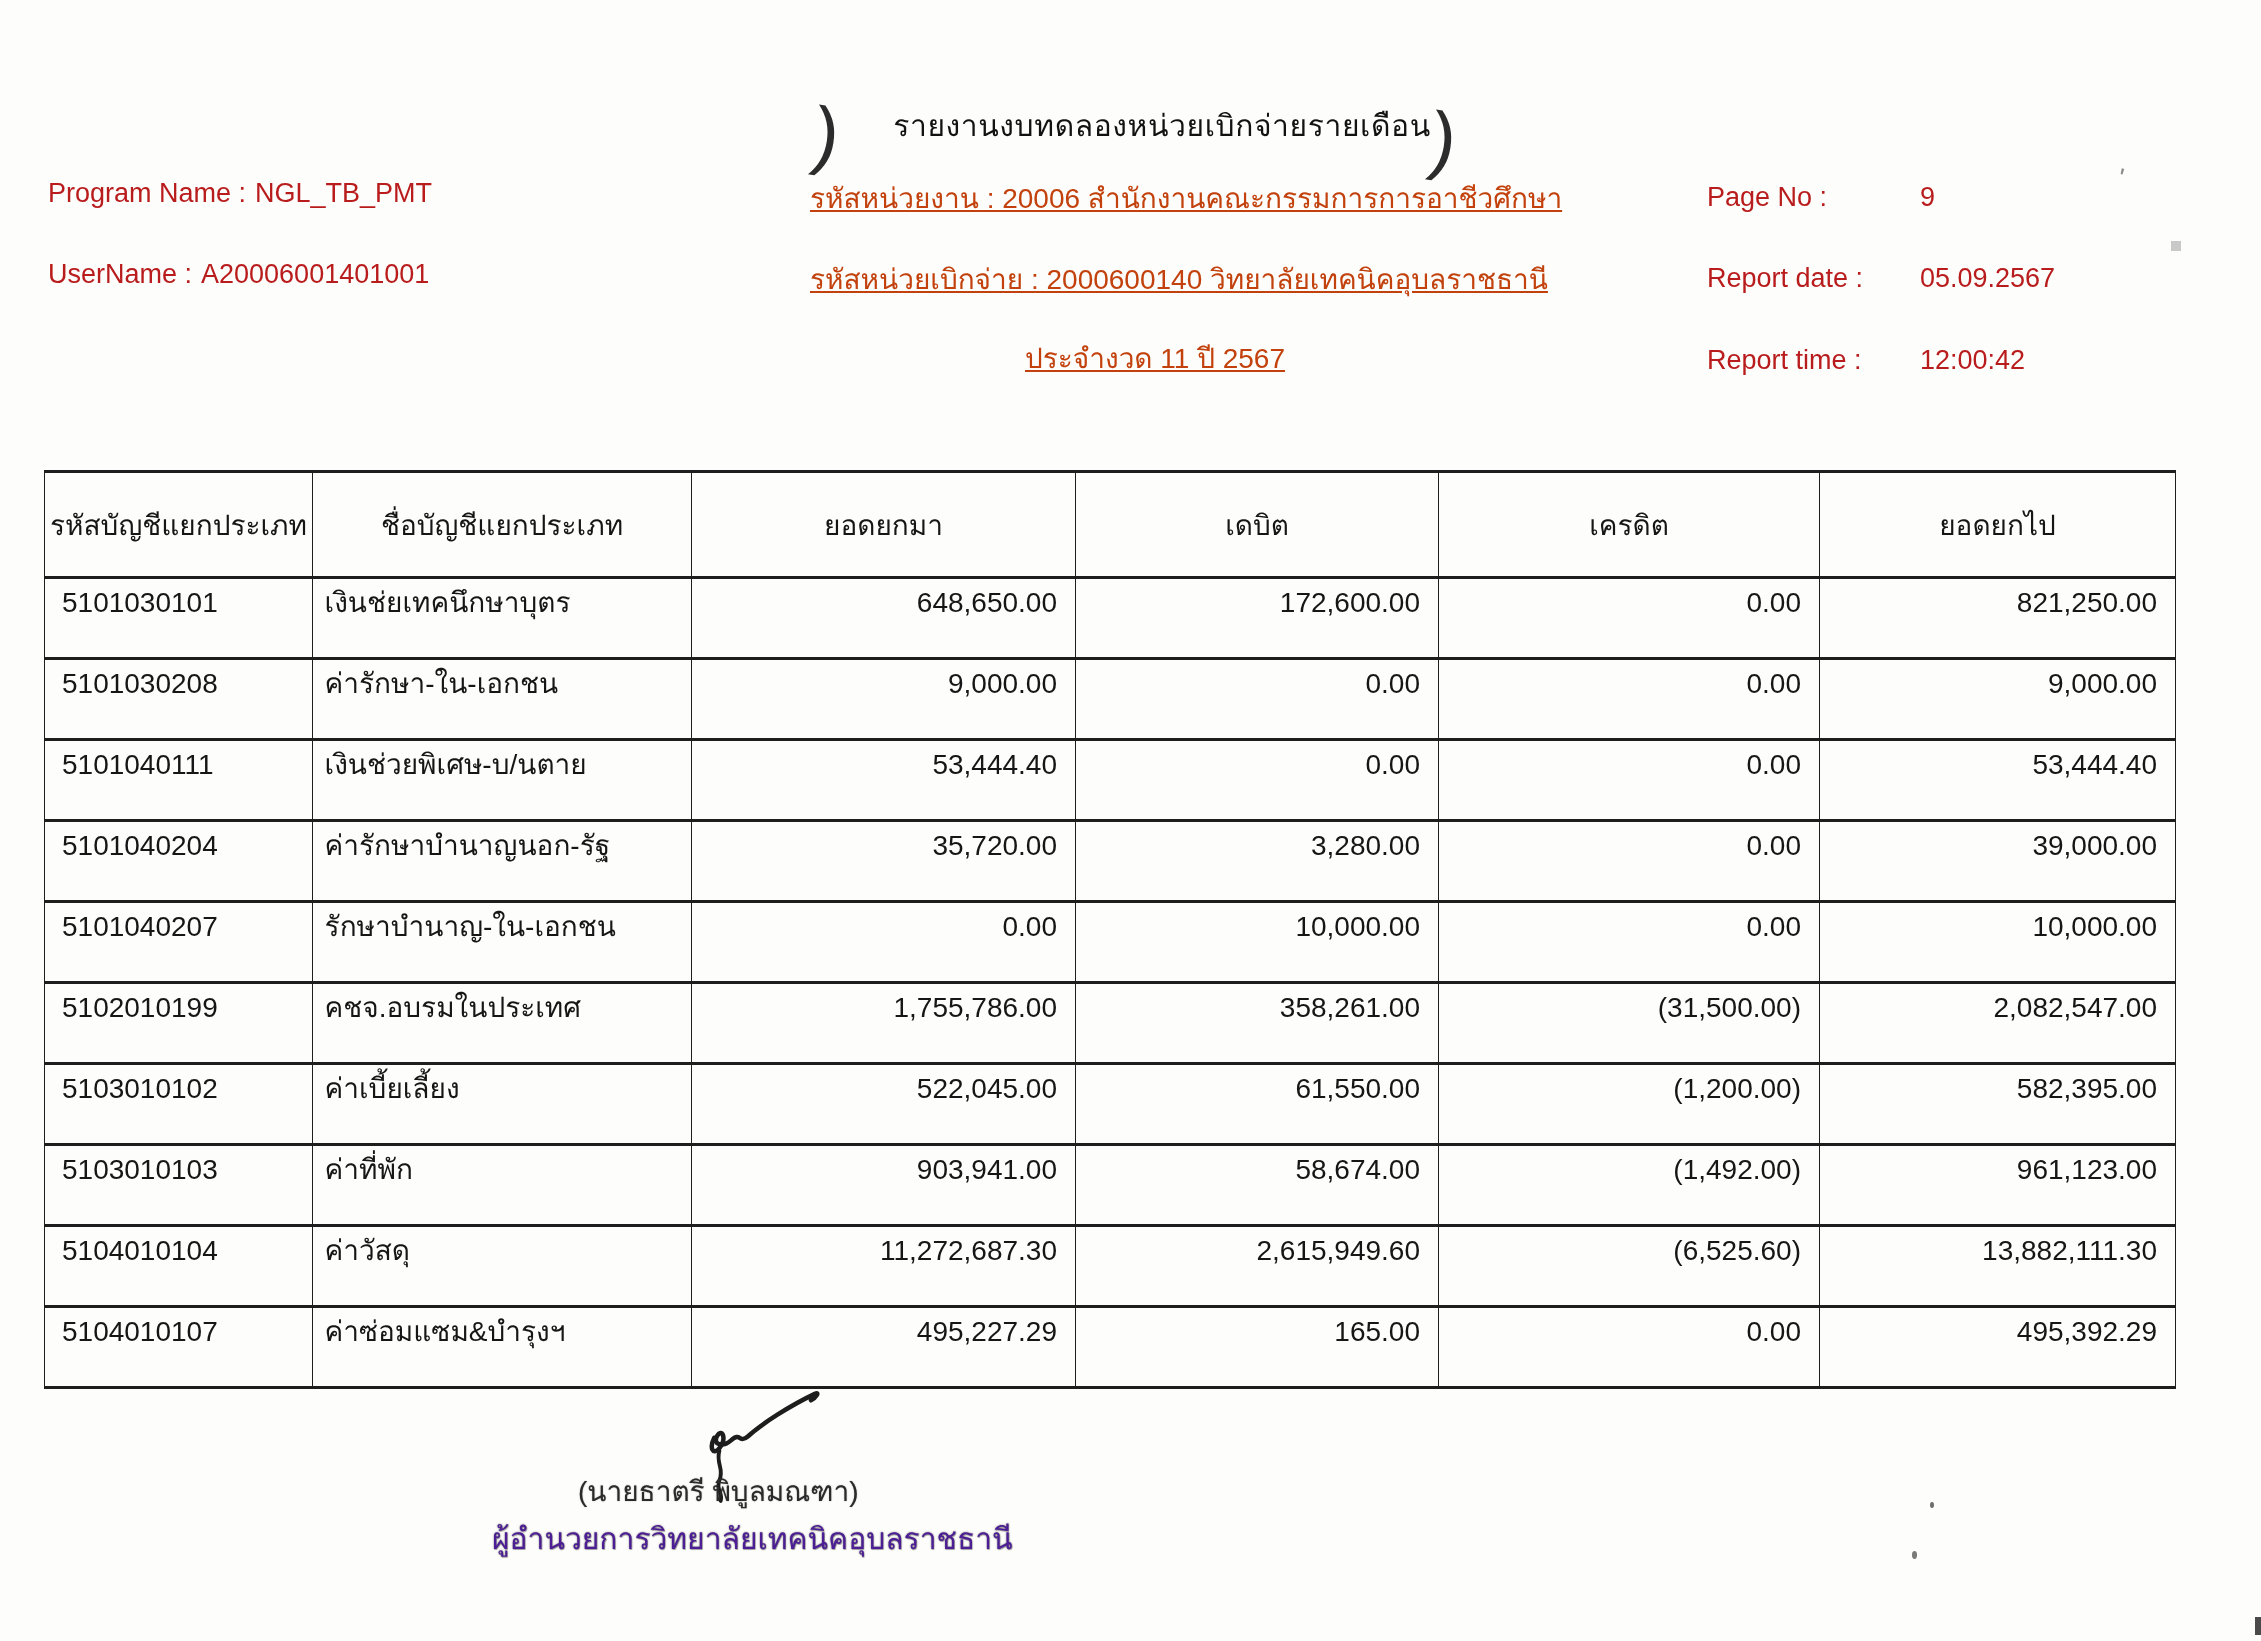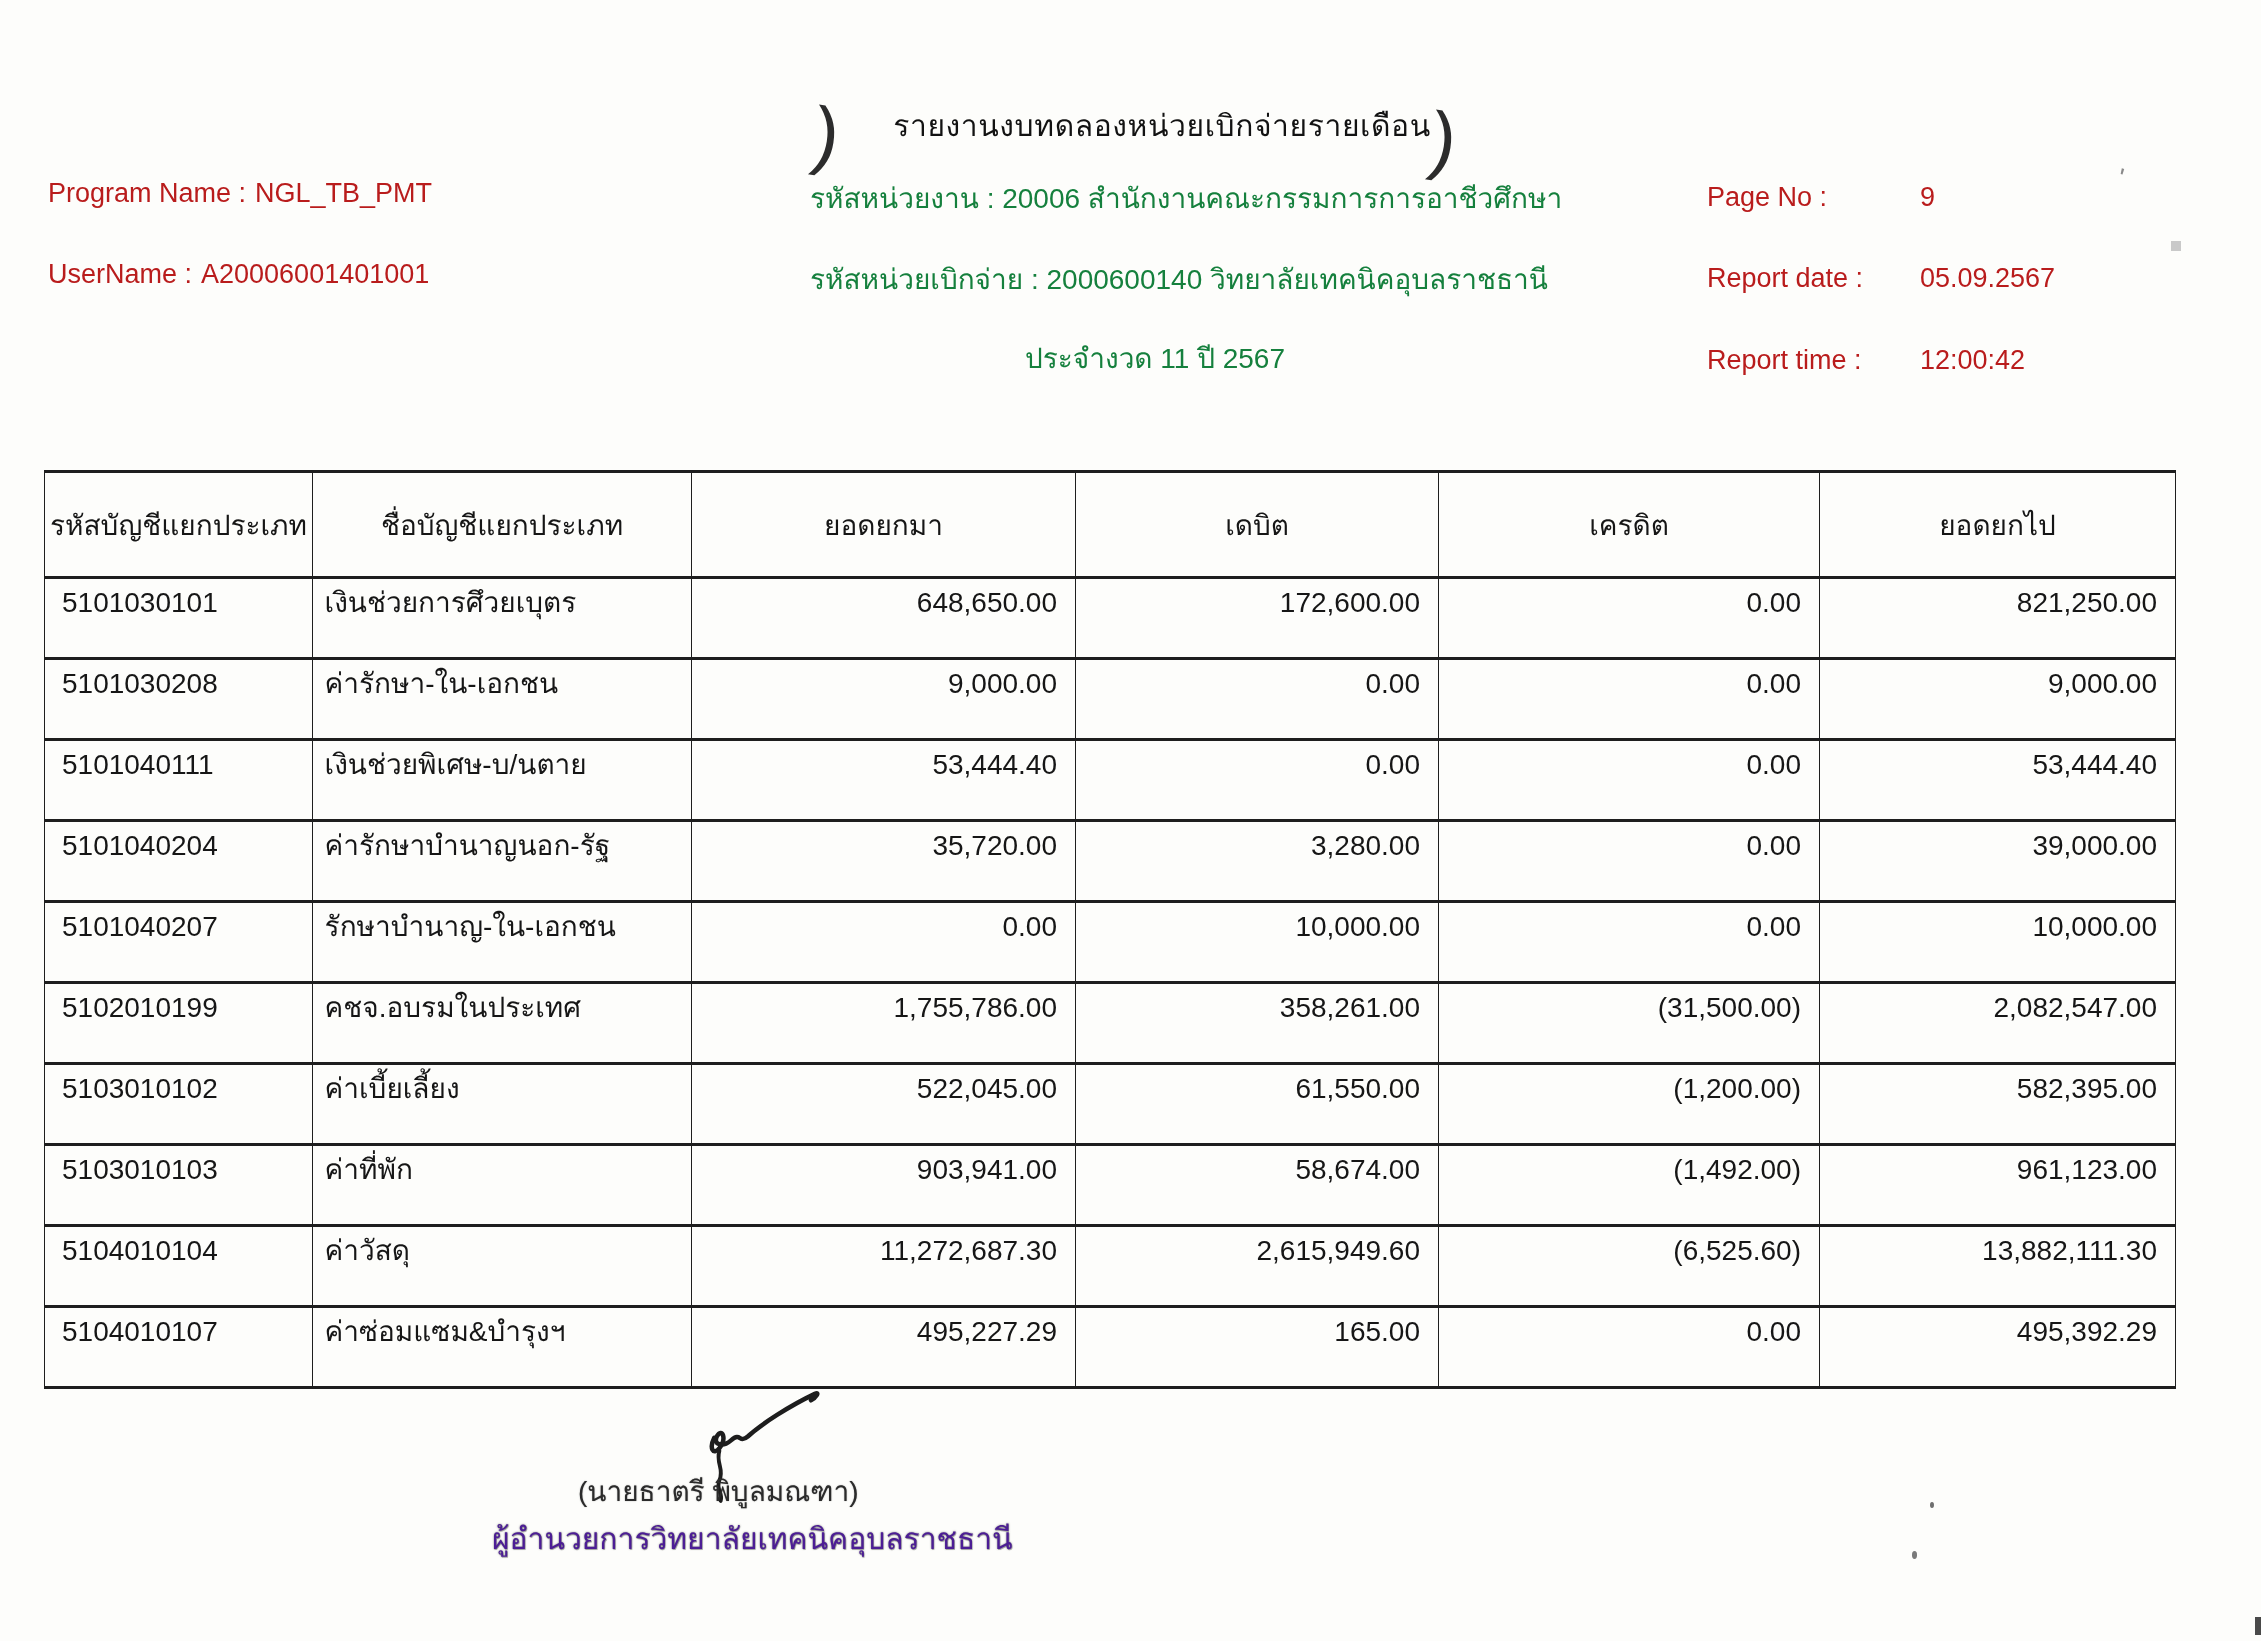--- a/index.html
+++ b/index.html
@@ -13,21 +13,21 @@
   .page-title{
     left:852px;top:102px;width:620px;text-align:center;
     font-size:30px;letter-spacing:0.6px;color:#121212;
   }
   .scan-paren{
     font-size:76px;font-weight:300;color:#2c2c2c;line-height:1;
     transform:rotate(9deg);
   }
   .hline{white-space:nowrap;font-size:27px;color:#b91c1c;}
   .hline .val{margin-left:9px;}
-  .thai-line{font-size:28px;color:#15803d;white-space:nowrap;}
+  .thai-line{font-size:28px;color:#c2410c;white-space:nowrap;text-decoration:underline;}
   .right-label{display:inline-block;width:213px;}
   .period-line{left:897px;top:336px;width:516px;text-align:center;font-size:28px;}
 
   table.report{
     position:absolute;left:44px;top:470px;width:2131px;
     border-collapse:collapse;table-layout:fixed;
     background:transparent;
   }
   .report th,.report td{
     border:1.9px solid #1e1e1e;border-top-width:3.2px;border-bottom-width:3.2px;
@@ -108,21 +108,21 @@
       <th>ชื่อบัญชีแยกประเภท</th>
       <th>ยอดยกมา</th>
       <th>เดบิต</th>
       <th>เครดิต</th>
       <th>ยอดยกไป</th>
     </tr>
   </thead>
   <tbody>
       <tr>
         <td class="col-code">5101030101</td>
-        <td class="col-name">เงินช่วยการศึวยเบุตร</td>
+        <td class="col-name">เงินช่ยเทคนึกษาบุตร</td>
         <td class="num">648,650.00</td>
         <td class="num">172,600.00</td>
         <td class="num">0.00</td>
         <td class="num">821,250.00</td>
       </tr>
       <tr>
         <td class="col-code">5101030208</td>
         <td class="col-name">ค่ารักษา-ใน-เอกชน</td>
         <td class="num">9,000.00</td>
         <td class="num">0.00</td>

